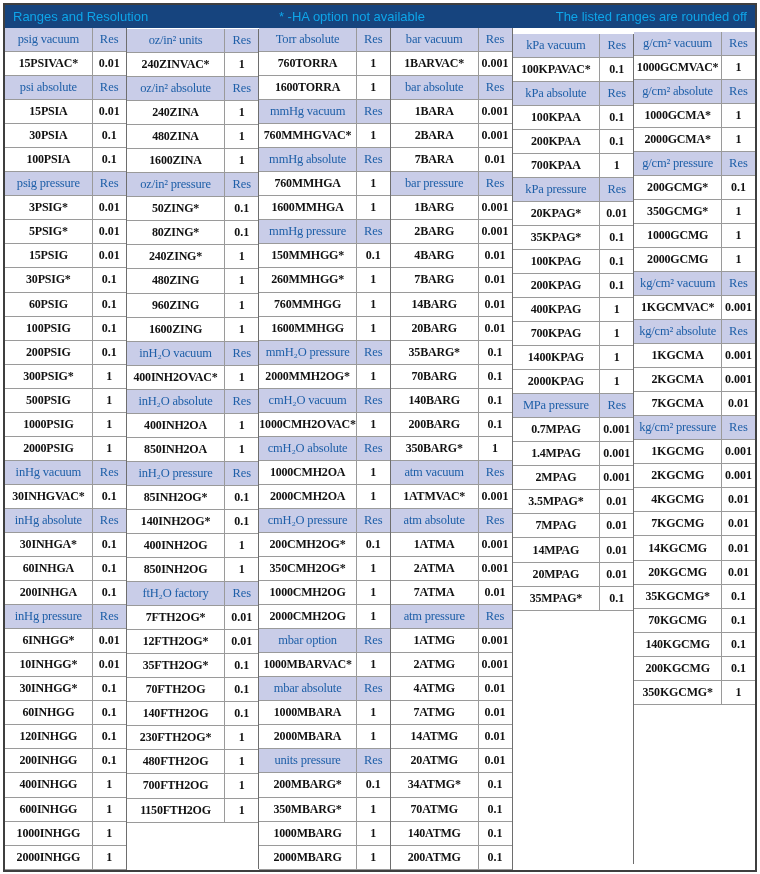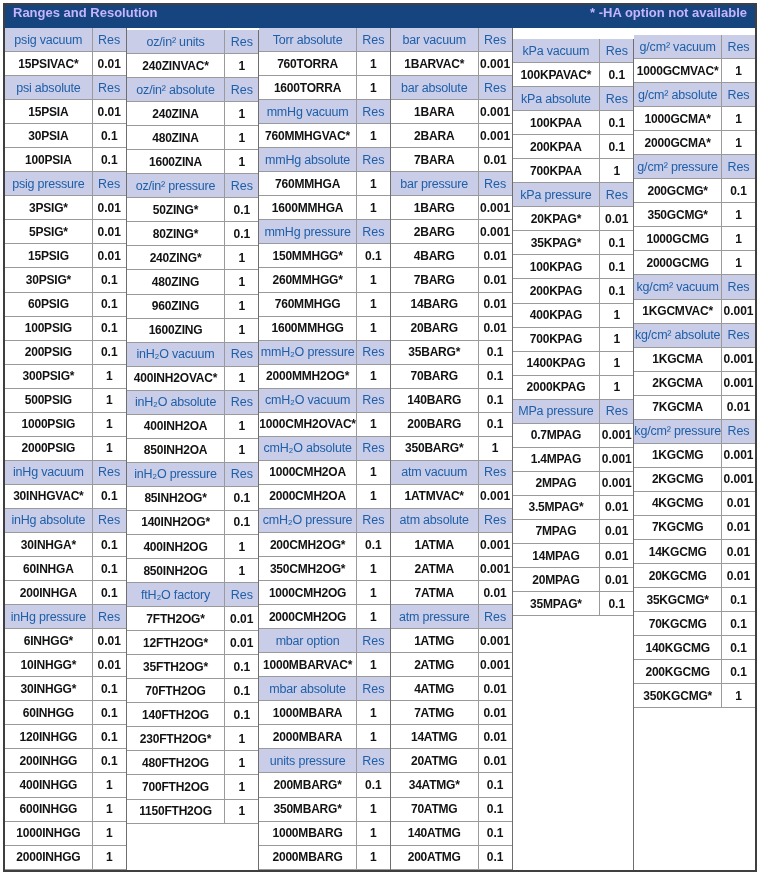--- a/index.html
+++ b/index.html
@@ -1,43 +1,44 @@
 <!DOCTYPE html>
 <html style="--bar-bg: #16447e; --section-bg: #c9cde8; --section-text: #1e5fa8;"><head>
 <meta charset="utf-8">
 <style>
   html,body { margin:0; padding:0; background:#ffffff; }
   body { font-family:"Liberation Sans","DejaVu Sans",sans-serif; }
   .page { width:750px; margin:3px; border:2px solid #3f3f3f; background:#fff; }
   .topbar {
-    background:var(--bar-bg,#16447e); color:#c4b5fd; font-weight:bold; font-size:13px;
-    display:flex; justify-content:space-between; 
+    background:var(--bar-bg,#16447e); color:#0ea5e9; font-weight:normal; font-size:13px;
+    display:flex; justify-content:space-between; align-items:center;
     height:23px; padding:0 8px; white-space:nowrap;
   }
-  .groups { display:flex; align-items:flex-end; }
+  .groups { display:flex; align-items:center;font-family:Liberation Serif, serif; }
   .group { flex:1 1 0; border-right:1px solid #6e6e6e; }
   .group.g2 { flex:1.09 1 0; }
   .group:last-child { border-right:none; }
   .row { display:flex; height:23.05px; border-bottom:1px solid #9a9a9a; }
   .row.erow { border-bottom:none; }
   .cell { display:flex; align-items:center; justify-content:center; white-space:nowrap; overflow:hidden; }
   .cell.name { flex:1 1 auto; border-right:1px solid #9a9a9a; letter-spacing:-0.2px; }
   .cell.res  { width:33px; flex:0 0 33px; }
   .cell.empty { flex:1 1 auto; }
   .hrow { background:var(--section-bg,#c9cde8); }
   .hrow .cell { color:var(--section-text,#1e5fa8); font-size:12.5px; font-weight:normal; }
   .drow .cell { color:#121212; font-size:12px; font-weight:bold; }
 </style>
 </head>
 <body>
 
 <div class="page">
   <div class="topbar">
     <span>Ranges and Resolution</span>
     <span>* -HA option not available</span>
+    <span>The listed ranges are rounded off</span>
   </div>
   <div class="groups" id="groups">
       <div class="group">
         <div class="row hrow">
           <div class="cell name">psig vacuum</div>
           <div class="cell res">Res</div>
         </div>
         <div class="row drow">
           <div class="cell name">15PSIVAC*</div>
           <div class="cell res">0.01</div>

